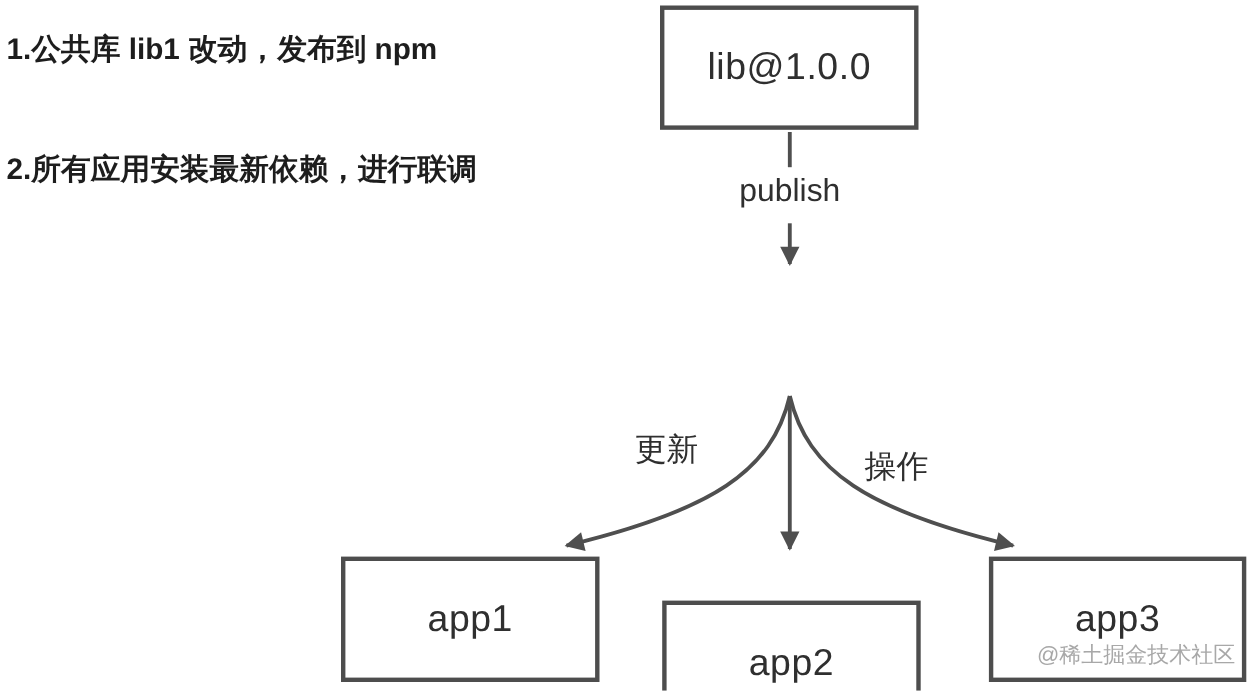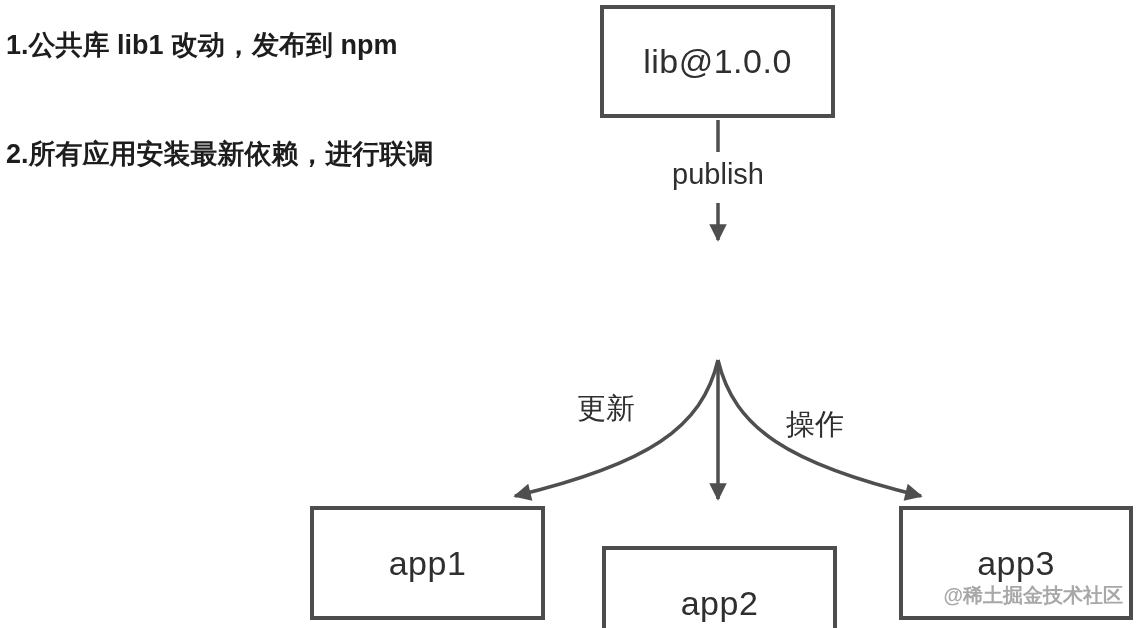--- a/index.html
+++ b/index.html
@@ -58,21 +58,20 @@
   .edge-label-publish { left: 718px; top: 158px; transform: translateX(-50%); }
   .edge-label-update  { left: 577px; top: 389px; }
   .edge-label-operate { left: 786px; top: 405px; }
   .watermark {
     position: absolute;
     right: 19px;
     top: 582px;
     font-size: 20px;
     color: #a8a8a8;
     white-space: nowrap;
-    font-weight: bold;
   }
 </style>
 </head>
 <body>
 
 <div class="canvas">
 
   <svg class="arrow-layer" width="1142" height="628" viewBox="0 0 1142 628" xmlns="http://www.w3.org/2000/svg">
     <defs>
       <marker id="ah" viewBox="0 0 12 12" refX="10" refY="6" markerWidth="6" markerHeight="6" orient="auto-start-reverse">

